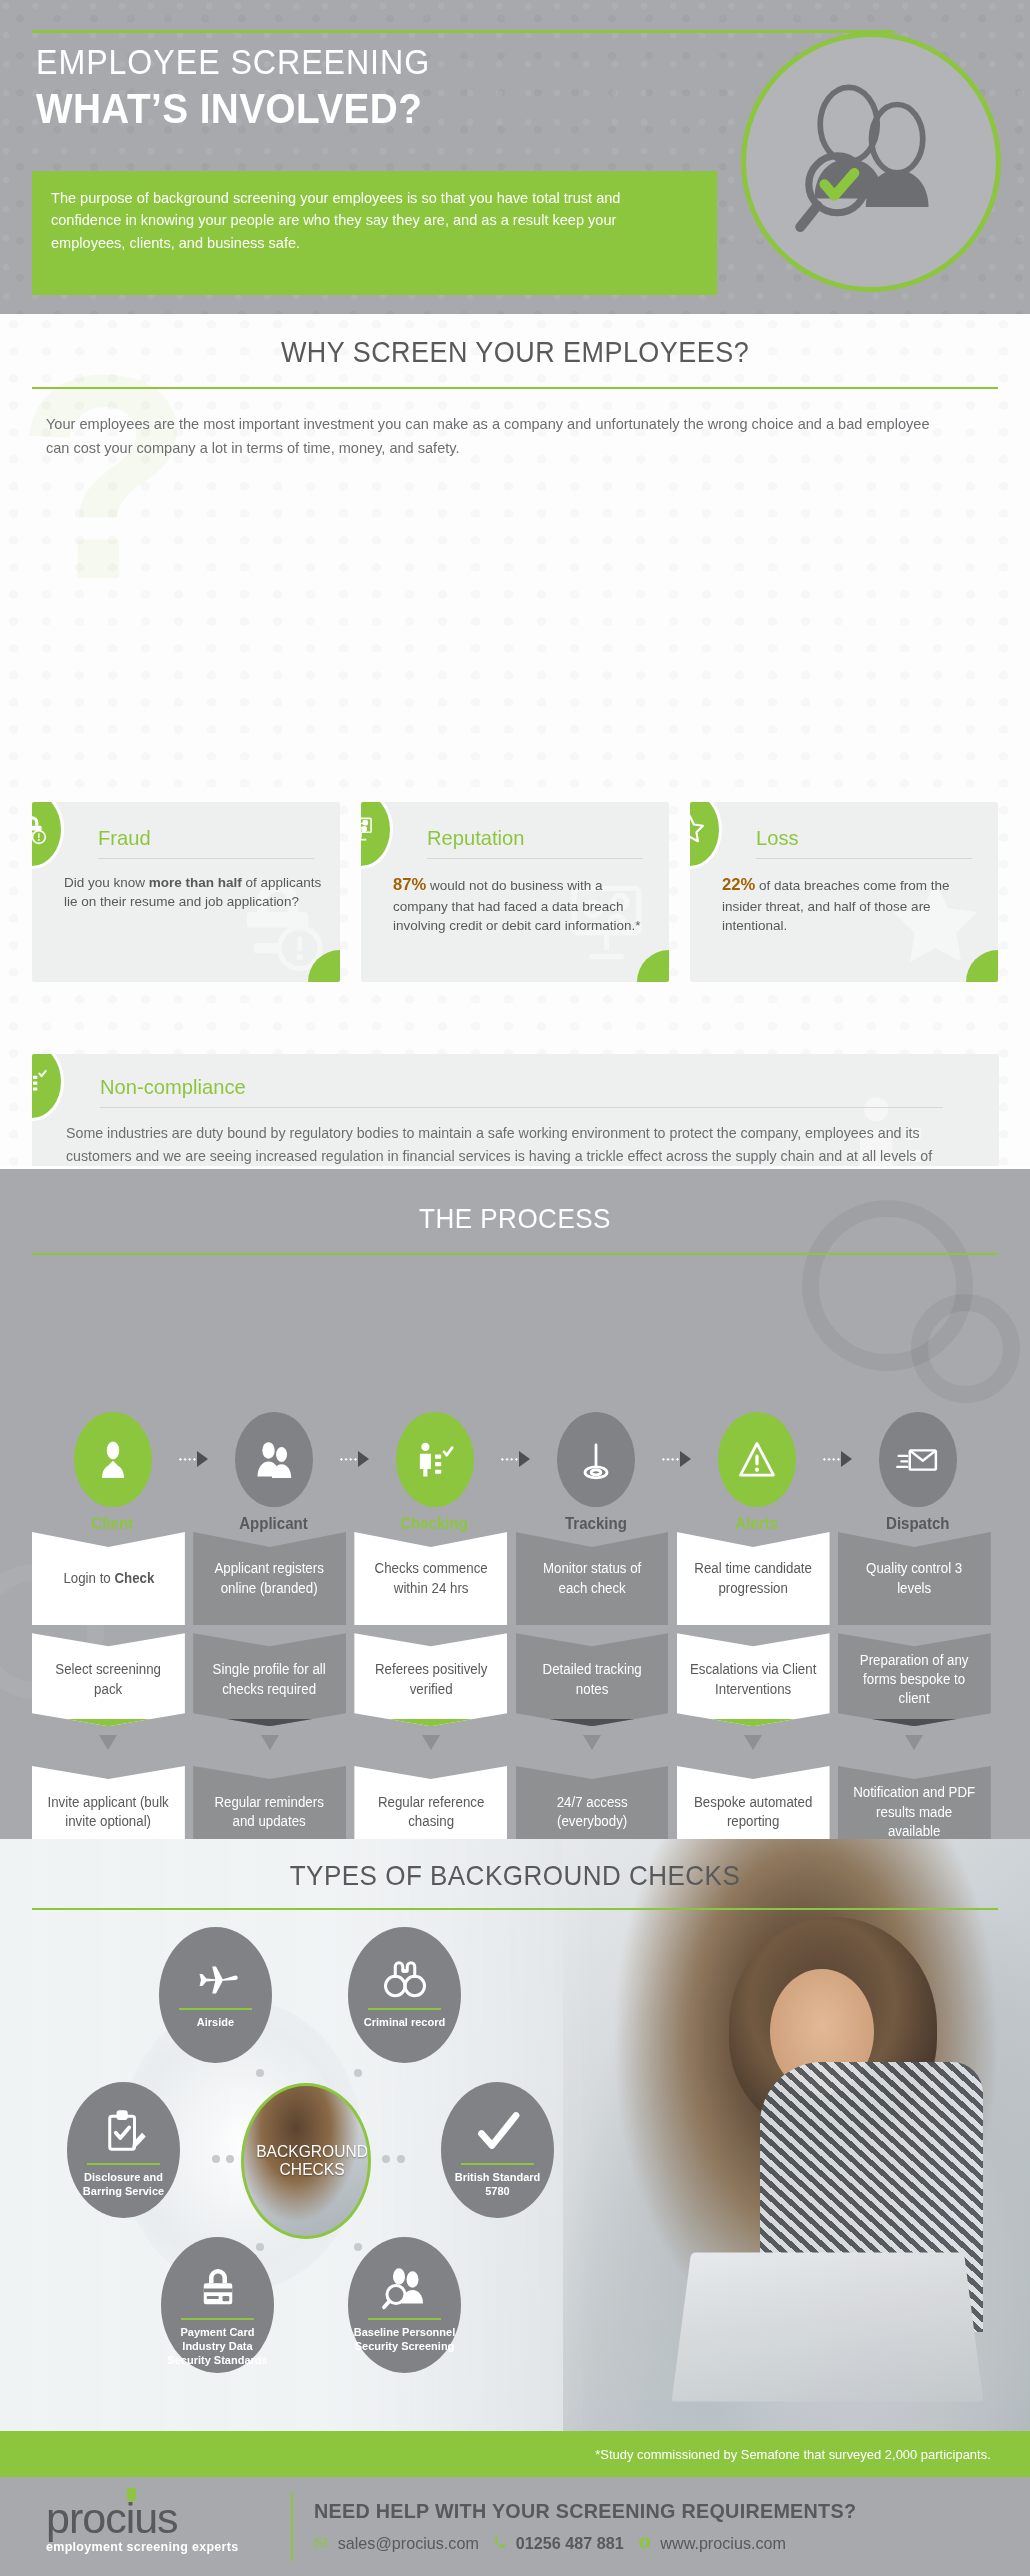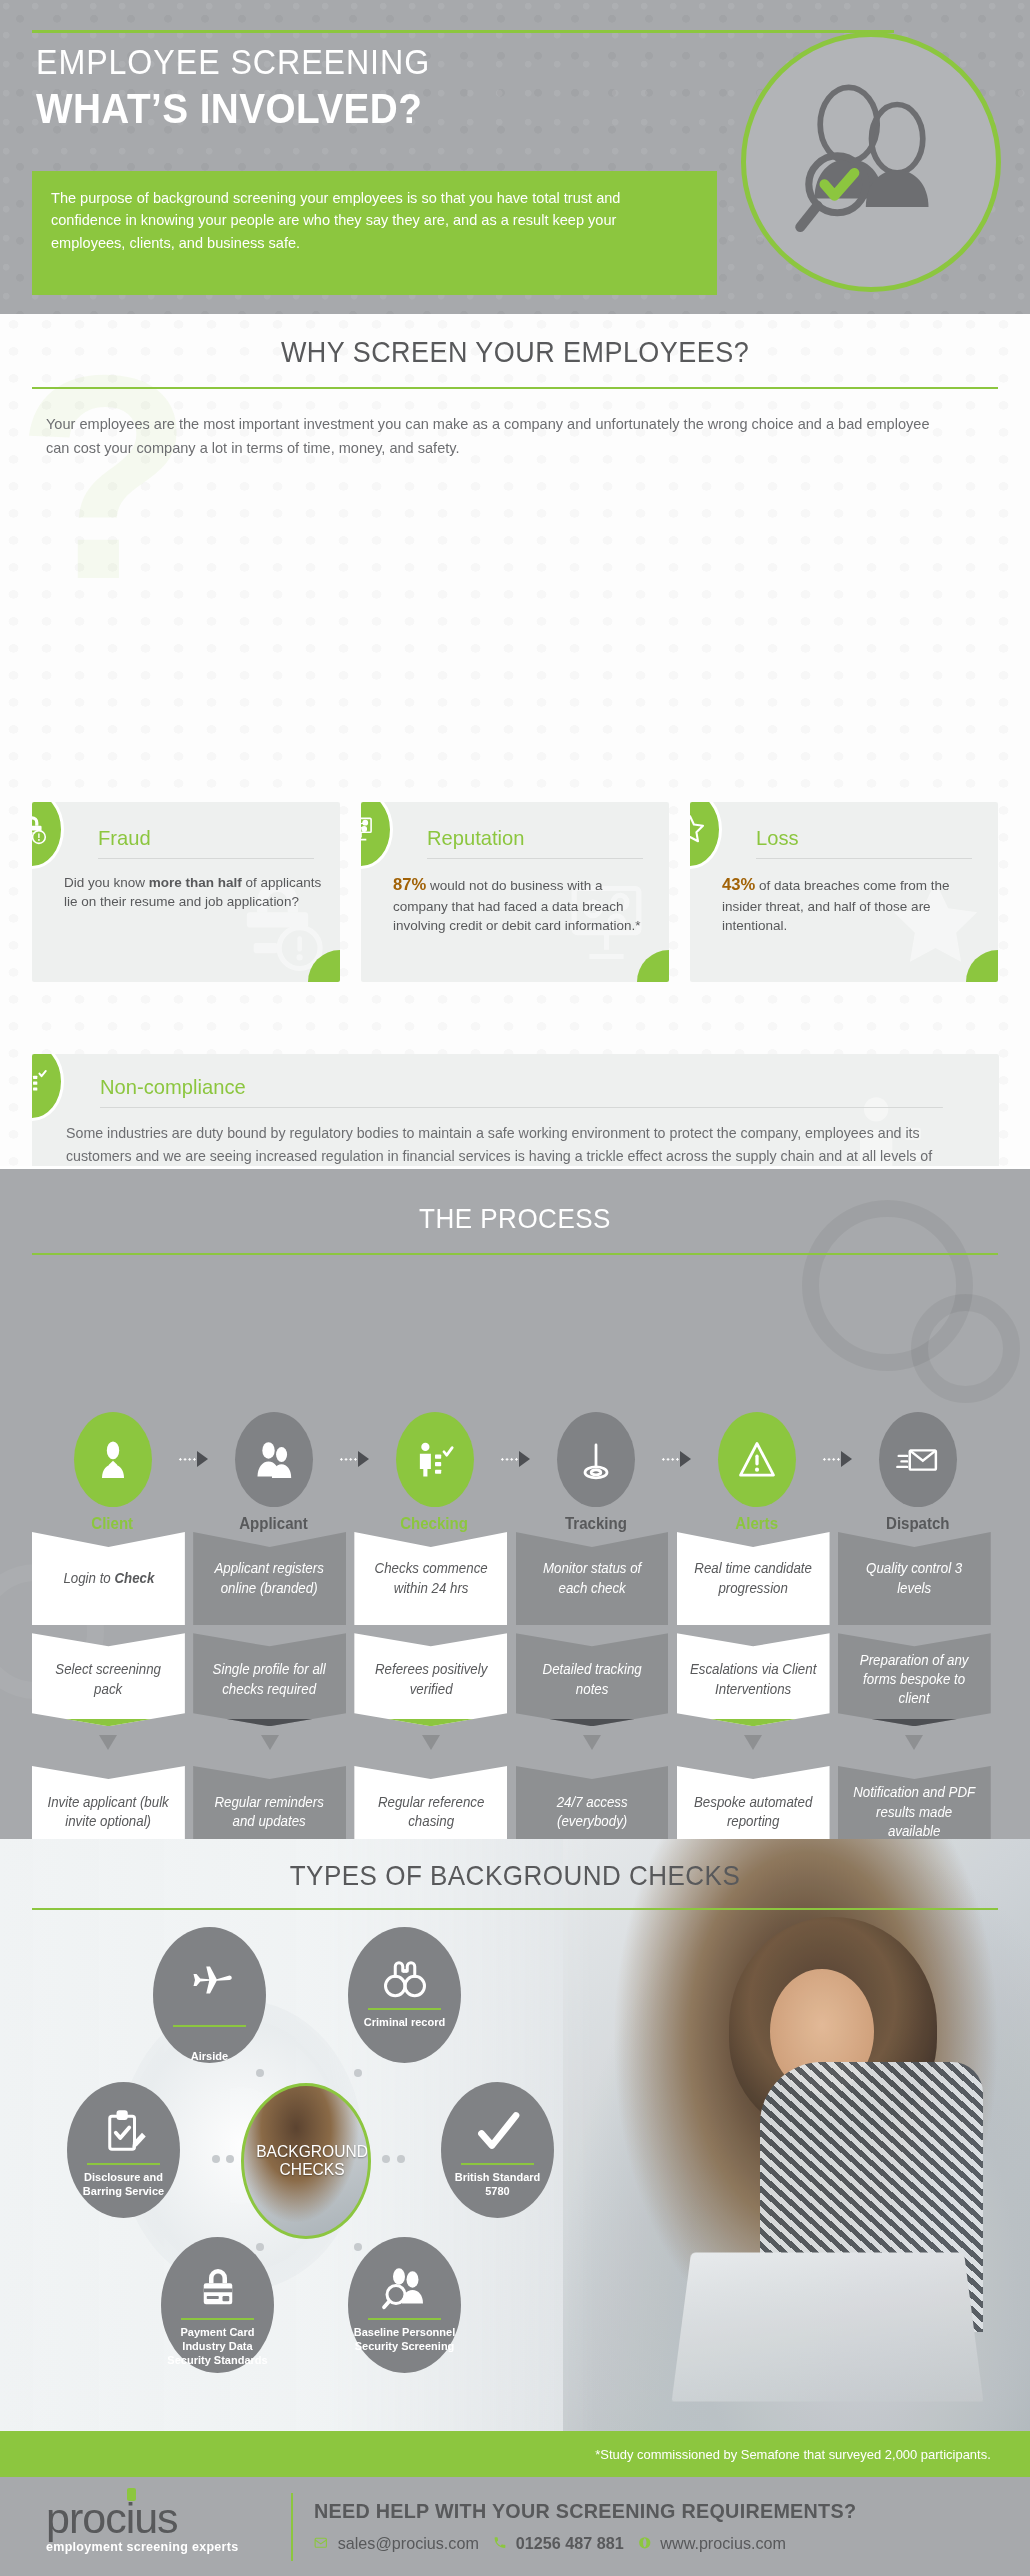--- a/index.html
+++ b/index.html
@@ -168,21 +168,21 @@
   .proc-arrow {
     position:absolute; right:-14.5px; top:37px; width:30px; height:20px;
     display:flex; align-items:center;
   }
   .proc-arrow .dots { flex:1; height:4.2px;
     background-image: radial-gradient(circle, #ffffff 1px, transparent 1.3px);
     background-size: 4.7px 4.7px; }
   .proc-arrow .tri { width:0;height:0;border-top:8.8px solid transparent;border-bottom:8.8px solid transparent;border-left:11.4px solid #4d4f53; }
 
   .proc-rows { position:absolute; left:32px; top:363px; width:967px; z-index:3; }
-  .proc-row { display:flex; margin-bottom:8.3px;font-style:italic; }
+  .proc-row { display:flex; margin-bottom:8.3px; }
   .chev {
     width:153px; margin-right:8.3px; position:relative; min-height:93px;
     display:flex; align-items:center; justify-content:center;
     clip-path: polygon(0 0, 50% 14%, 100% 0, 100% 86%, 50% 100%, 0 86%);
     padding:13.5px 8.3px;
   }
   .chev.white { background:#ffffff; }
   .chev.grey  { background:#8e9092; }
   .chev-text {
     text-align:center; font-size:14px; line-height:1.38;
@@ -237,21 +237,21 @@
   .node {
     position:absolute; width:113px; height:136px; border-radius:50%; background:#808285;
     display:flex; flex-direction:column; align-items:center; justify-content:flex-start;
     padding-top:21px; color:#ffffff;
   }
   .node .ic { height:58px; display:flex; align-items:center; justify-content:center; }
   .node .ic svg { width:48px; height:48px; }
   .node .nrule { width:73px; height:1.6px; background:#8CC63F; margin:2.1px 0 6.2px 0; }
   .node .ntext { font-size:11px; font-weight:700; line-height:1.26; text-align:center; padding:0 5.2px;
     font-family:"Liberation Sans","Liberation Sans",sans-serif; }
-  .node.n1 { left:122px; top:10.4px;justify-content:space-between; }
+  .node.n1 { left:128px; top:10.4px; }
   .node.n2 { left:317px; top:10.4px; }
   .node.n3 { left:36px;  top:165px; }
   .node.n4 { left:410px; top:165px; }
   .node.n5 { left:130px; top:320px; }
   .node.n6 { left:317px; top:320px; }
   .hub {
     position:absolute; left:210px; top:166px; width:130px; height:156px; border-radius:50%;
     border:3.6px solid #8CC63F; overflow:hidden;
     background:
       radial-gradient(ellipse at 42% 28%, #5b4330 0%, #8a6a47 34%, transparent 62%),
@@ -387,21 +387,21 @@
             <path d="M32 8l7.4 15.6 17 2.4-12.3 12 2.9 17L32 47l-15 8 2.9-17L7.6 26l17-2.4z"></path>
           </svg>
         </div>
         <div class="bigicon">
           <svg viewBox="0 0 64 64" fill="#ffffff">
             <path d="M32 8l7.4 15.6 17 2.4-12.3 12 2.9 17L32 47l-15 8 2.9-17L7.6 26l17-2.4z"></path>
           </svg>
         </div>
         <div class="card-head">Loss</div>
         <div class="card-body">
-          <span class="pct">43%</span><span> of data breaches come from the insider threat, and half of those are intentional.</span>
+          <span class="pct">22%</span><span> of data breaches come from the insider threat, and half of those are intentional.</span>
         </div>
         <div class="corner"></div>
       </div>
     </div>
 
     <div class="panel" id="panel-noncompliance">
       <div class="badge">
         <svg viewBox="0 0 64 64" fill="#ffffff">
           <circle cx="20" cy="13" r="6"></circle>
           <path d="M12 23h16v22h-5v11h-6V45h-5z"></path>

